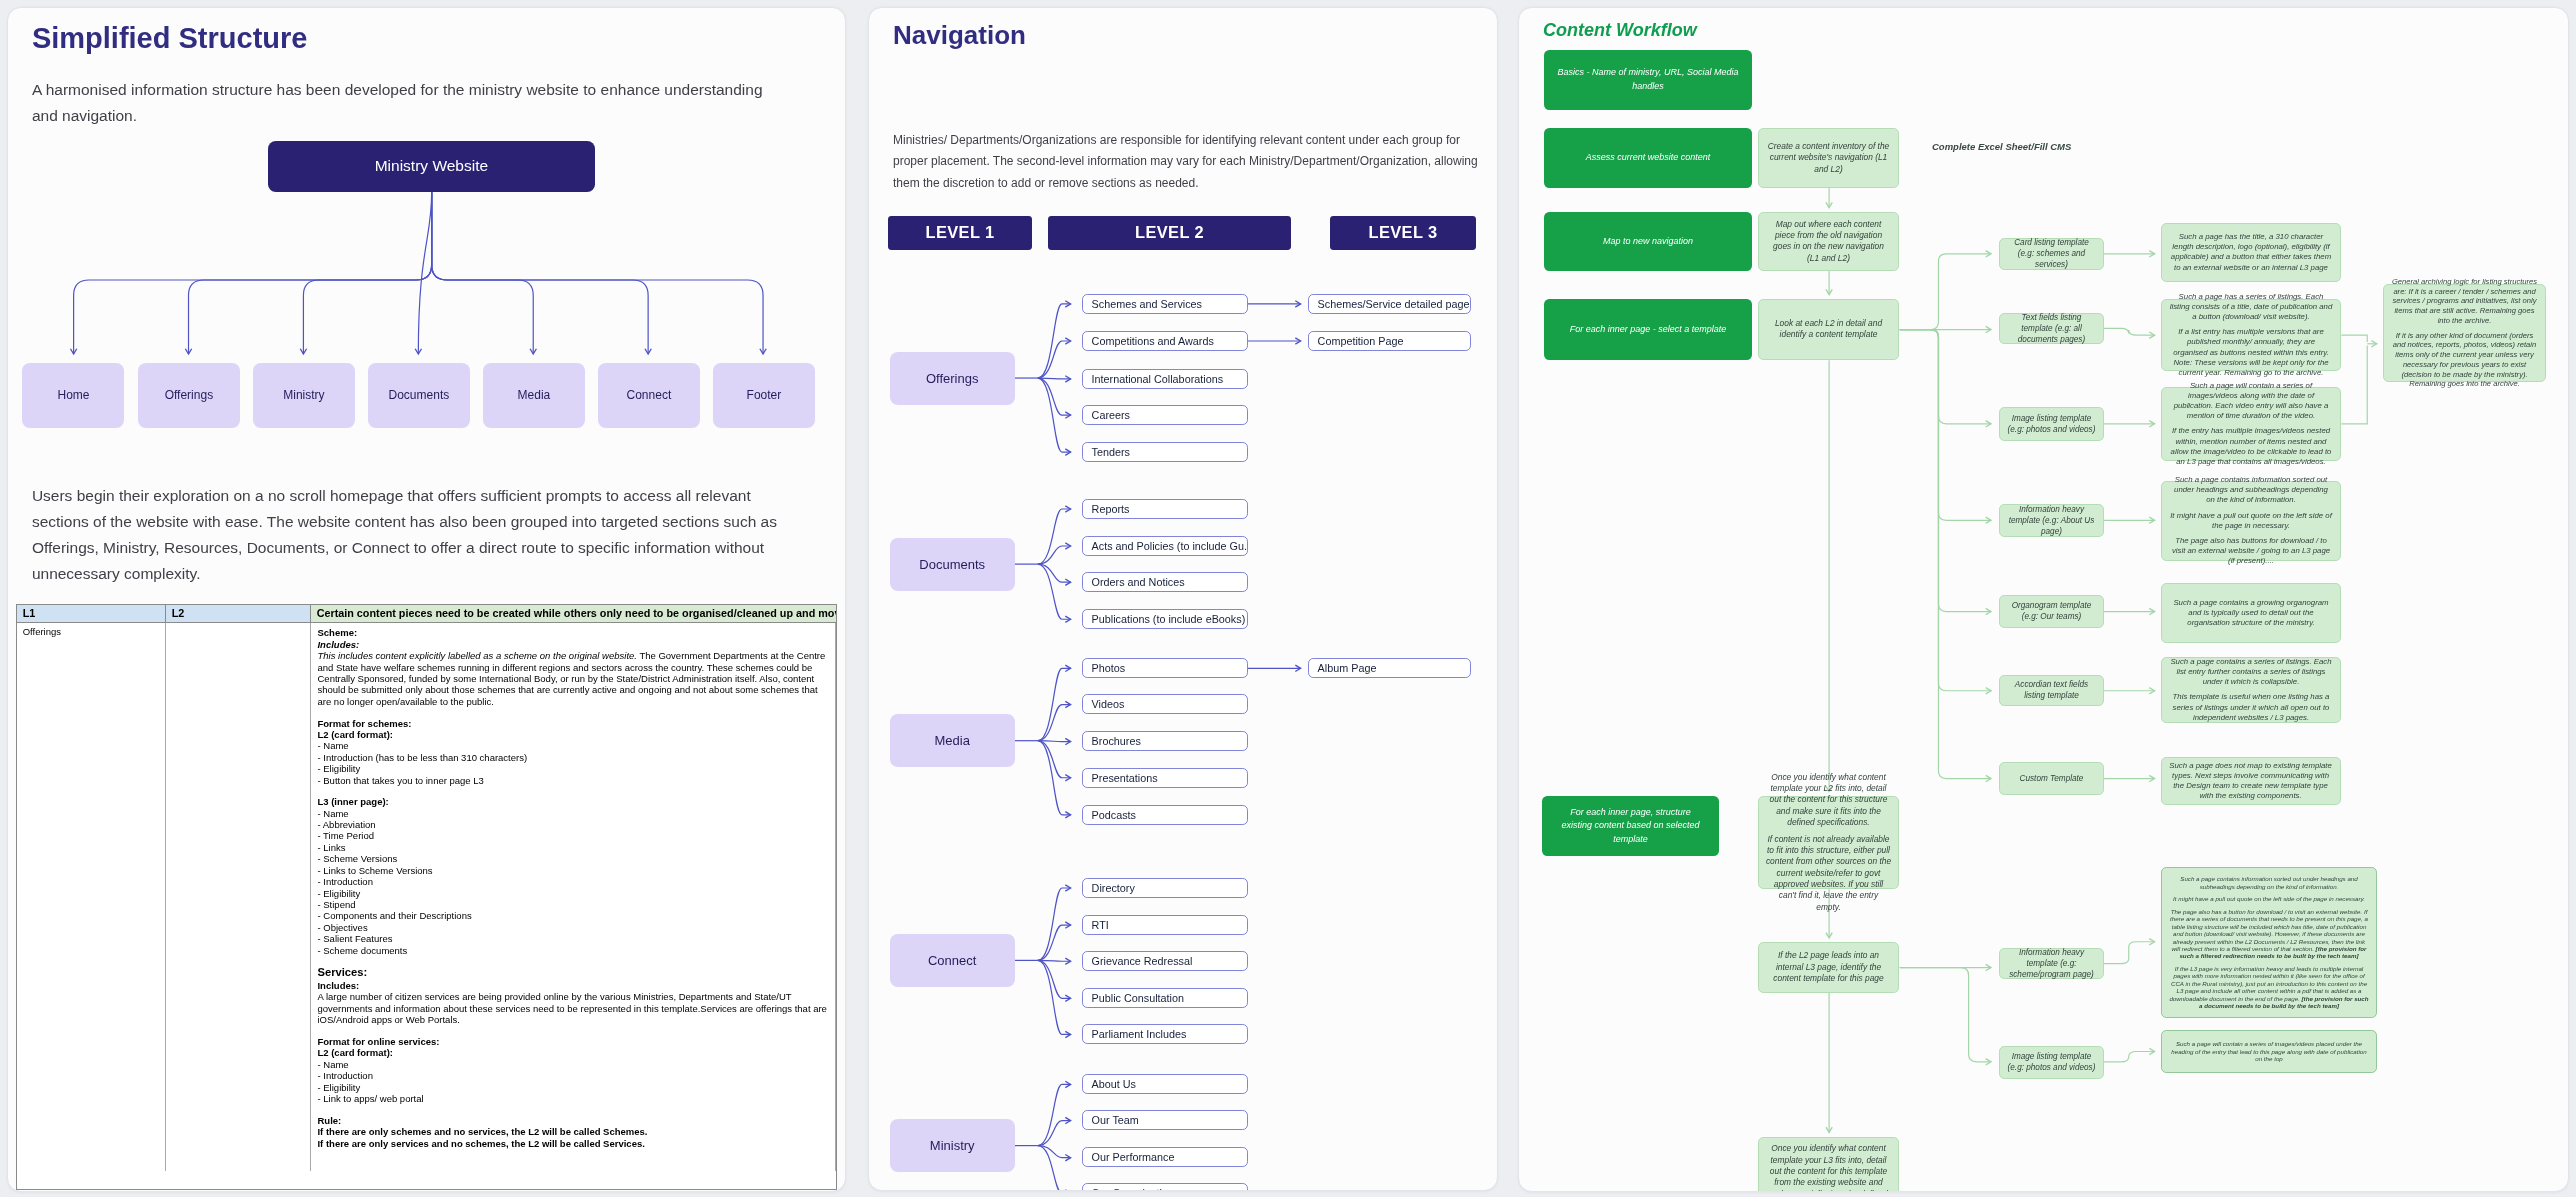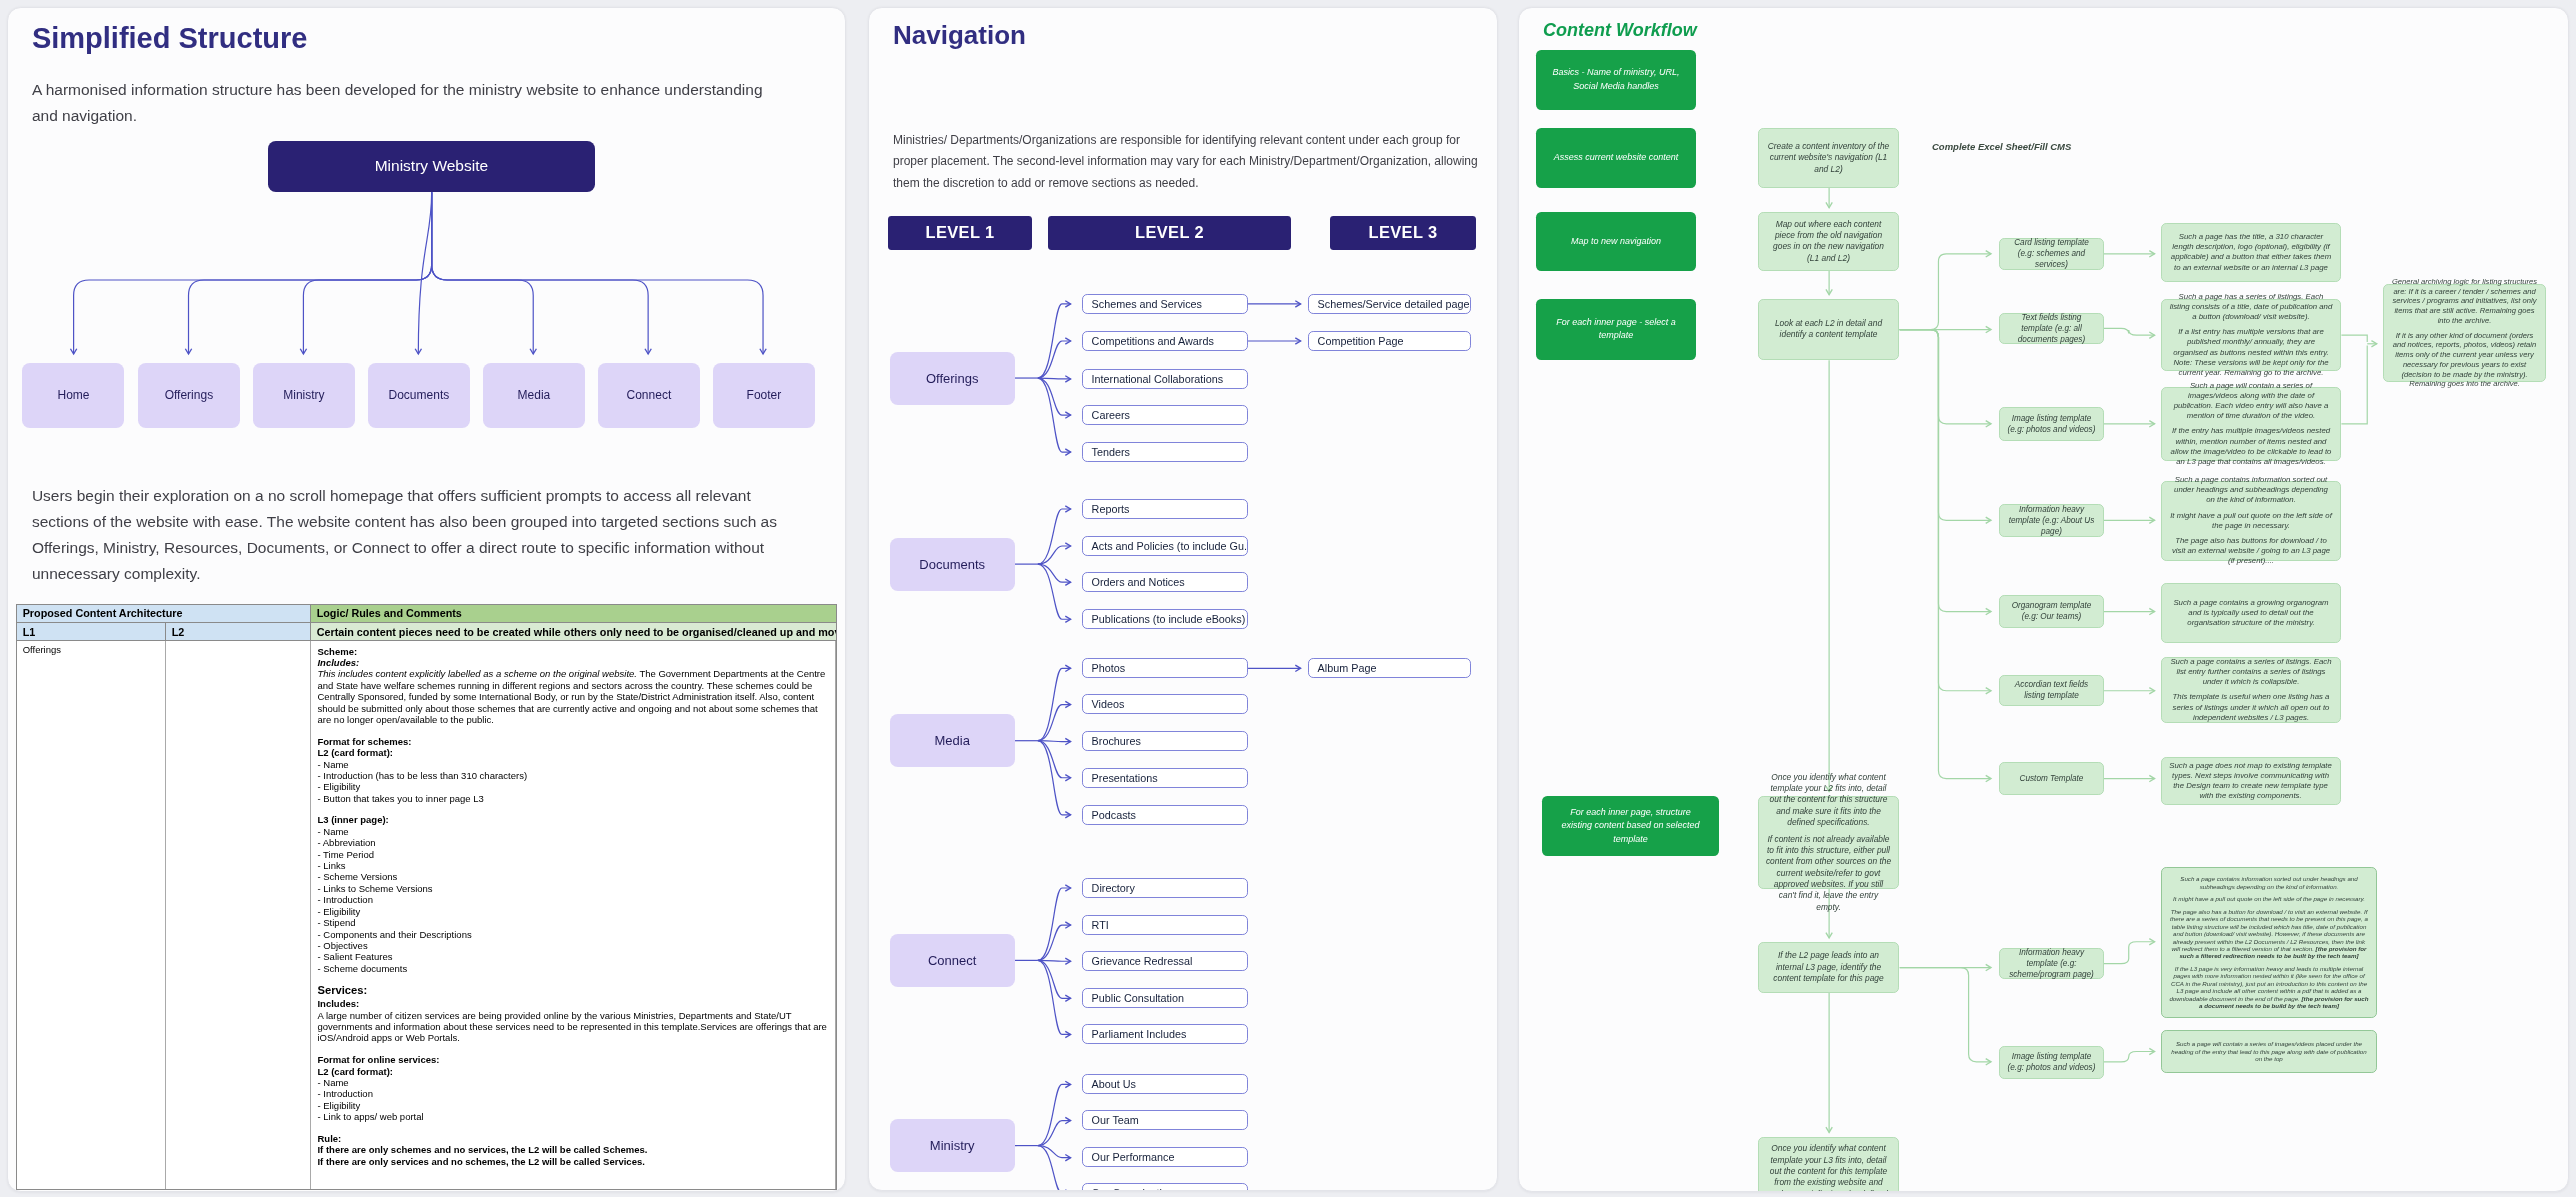--- a/index.html
+++ b/index.html
@@ -52,21 +52,21 @@
   .l1-node{position:absolute;left:20.7px;width:125px;height:53px;background:#ddd5f8;color:#231d5a;
            border-radius:7.8px;display:flex;align-items:center;justify-content:center;font-size:13px;font-weight:500;}
   .l2-node,.l3-node{position:absolute;height:20px;background:#fff;border:1.2px solid #8084da;border-radius:5.2px;
            display:flex;align-items:center;font-size:10.8px;color:#16203a;padding-left:8.6px;box-sizing:border-box;white-space:nowrap;overflow:hidden;}
   .l2-node{left:213px;width:166px;}
   .l3-node{left:439px;width:163px;}
 
   
   #rp-title{left:24px;top:12px;font-size:18px;font-weight:700;color:#0f9d4f;position:absolute;}
   .wf-label{position:absolute;left:413px;top:133px;font-size:9.5px;font-weight:600;color:#3b4a40;}
-  .db{position:absolute;left:17px;width:160px;background:#16a149;color:#fff;border-radius:5.2px;
+  .db{position:absolute;left:25px;width:208px;background:#16a149;color:#fff;border-radius:5.2px;
       display:flex;align-items:center;justify-content:center;text-align:center;
       font-size:9px;line-height:1.5;padding:4.3px 12px;box-sizing:border-box;}
   .gb{position:absolute;background:#d2ecd2;border:0.9px solid #b4ddb6;border-radius:5.2px;color:#32413a;
       display:flex;flex-direction:column;align-items:center;justify-content:center;text-align:center;
       box-sizing:border-box;padding:4.3px 6.9px;}
   .pb{left:239px;width:141px;font-size:8.4px;line-height:1.35;}
   .tb{left:480px;width:105px;font-size:8.2px;line-height:1.35;}
   .descb{left:642px;width:180px;font-size:7.8px;line-height:1.3;}
   .descb.wide{width:216px;font-size:6.2px;line-height:1.2;border-color:#93c797;}
   .archiveb{left:864px;width:163px;font-size:7.6px;line-height:1.28;}
@@ -98,24 +98,20 @@
       <div class="child-node" style="left: 14.6px;">Home</div>
       <div class="child-node" style="left: 130px;">Offerings</div>
       <div class="child-node" style="left: 245px;">Ministry</div>
       <div class="child-node" style="left: 360px;">Documents</div>
       <div class="child-node" style="left: 475px;">Media</div>
       <div class="child-node" style="left: 590px;">Connect</div>
       <div class="child-node" style="left: 705px;">Footer</div>
     </div>
   <div class="para" id="lp-body">Users begin their exploration on a no scroll homepage that offers sufficient prompts to access all relevant sections of the website with ease. The website content has also been grouped into targeted sections such as Offerings, Ministry, Resources, Documents, or Connect to offer a direct route to specific information without unnecessary complexity.</div>
   <div class="tbl">
-    <div class="trow r1">
-      <div class="tc hblue" style="width:294px">Proposed Content Architecture</div>
-      <div class="tc hgreen flex1">Logic/ Rules and Comments</div>
-    </div>
     <div class="trow r2">
       <div class="tc hblue" style="width:149px">L1</div>
       <div class="tc hblue" style="width:145px">L2</div>
       <div class="tc hgreen2 flex1">Certain content pieces need to be created while others only need to be organised/cleaned up and moved around</div>
     </div>
     <div class="trow rbody">
       <div class="tc" style="width:149px">Offerings</div>
       <div class="tc" style="width:145px"></div>
       <div class="tc flex1" id="logic-lines">
           <div class="tline b">Scheme:</div>

